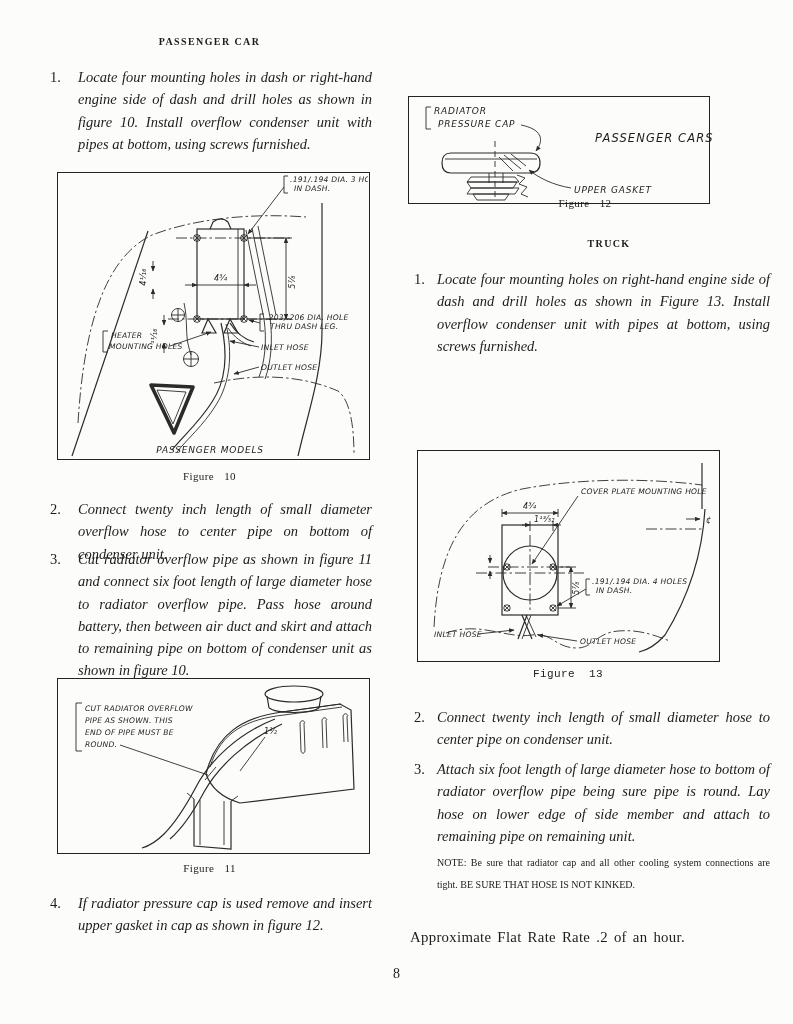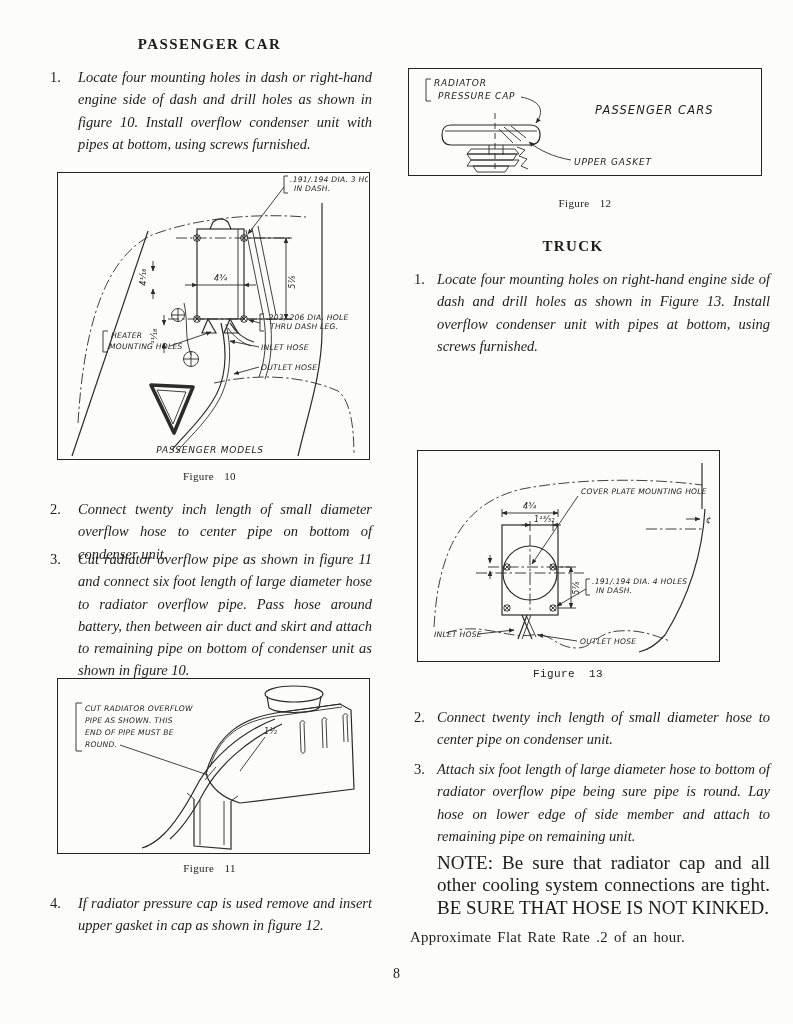--- a/index.html
+++ b/index.html
@@ -2,28 +2,28 @@
 <html><head>
 <meta charset="utf-8">
 <style>
   html,body{margin:0;padding:0;background:#9a9a9a;}
   .page{
     position:relative;width:793px;height:1024px;margin:0 auto;
     background:#fcfcfb;color:#1c1c1c;
     font-family:"Liberation Serif",serif;overflow:hidden;
   }
   .block{position:absolute;}
-  .heading{font-weight:bold;font-size:15px;letter-spacing:1.4px;text-align:center;}
+  .heading{font-weight:bold;font-size:10px;letter-spacing:1.4px;text-align:center;}
   .item{display:flex;font-size:14.5px;line-height:22.3px;}
   .item .num{flex:none;width:28px;font-weight:400;}
   .item .txt{flex:1;text-align:justify;font-style:italic;}
   .item.rt .num{width:23px;}
   .caption{font-size:11px;text-align:center;word-spacing:7px;letter-spacing:.4px;}
   .figframe{border:1.6px solid #232323;background:#fcfcfb;box-sizing:border-box;}
-  .note{font-size:19px;line-height:22.3px;text-align:justify;}
+  .note{font-size:10px;line-height:22.3px;text-align:justify;}
   .flatrate{font-size:14.8px;letter-spacing:.3px;word-spacing:2px;}
   .pagenum{left:0;right:0;text-align:center;font-size:14px;}
   svg{display:block;}
   .ln{stroke:#2b2b2b;stroke-width:1.2;fill:none;}
   .thin{stroke:#2b2b2b;stroke-width:.9;fill:none;}
   .thick{stroke:#2b2b2b;stroke-width:3.6;fill:none;stroke-linejoin:round;}
   .cl{stroke:#2b2b2b;stroke-width:.9;fill:none;stroke-dasharray:11 3 2.5 3;}
   .dash{stroke:#2b2b2b;stroke-width:.9;fill:none;stroke-dasharray:6 4;}
   .lbl{font-family:"DejaVu Sans",sans-serif;font-style:italic;font-size:7.6px;
        letter-spacing:.25px;fill:#1c1c1c;}
@@ -192,21 +192,21 @@
       <path class="thin" d="M 62,66 L 150,96"></path>
     </svg>
   </div>
   <div class="block caption" style="left:36px;top:862px;width:347px;">Figure 11</div>
 
   <div class="block item" style="left:50px;top:892px;width:322px;">
     <span class="num">4.</span>
     <span class="txt">If radiator pressure cap is used remove and insert upper gasket in cap as shown in figure 12.</span>
   </div>
 
-  <div class="block figframe" style="left:408px;top:68px;width:354px;height:108px;">
+  <div class="block figframe" style="left:408px;top:96px;width:302px;height:108px;">
     <svg width="351" height="105" viewBox="0 0 351 105">
       <defs>
         <marker id="m12" markerWidth="8" markerHeight="8" refX="5.5" refY="2.5" orient="auto">
           <path d="M0,0 L6,2.5 L0,5 Z" fill="#2b2b2b"></path>
         </marker>
       </defs>
 
       <path class="dash" d="M 86,44 L 86,103"></path>
 
       <path class="ln" d="M 42,56 Q 33,56 33,66 Q 33,76 42,76 L 120,76 Q 131,76 131,66 Q 131,56 121,56 Z"></path>
@@ -224,21 +224,21 @@
       <text class="lbl med" x="25" y="17">RADIATOR</text>
       <text class="lbl med" x="29" y="30">PRESSURE CAP</text>
       <path class="thin" d="M 112,28 C 132,32 136,42 127,54" marker-end="url(#m12)"></path>
       <text class="lbl big" x="186" y="45">PASSENGER CARS</text>
       <text class="lbl med" x="165" y="96">UPPER GASKET</text>
       <path class="thin" d="M 162,91 C 144,88 130,81 120,73" marker-end="url(#m12)"></path>
     </svg>
   </div>
   <div class="block caption" style="left:408px;top:197px;width:354px;">Figure 12</div>
 
-  <div class="block heading" style="left:392px;top:238px;width:362px;">TRUCK</div>
+  <div class="block heading" style="left:428px;top:238px;width:362px;">TRUCK</div>
 
   <div class="block item rt" style="left:414px;top:268px;width:356px;">
     <span class="num">1.</span>
     <span class="txt">Locate four mounting holes on right-hand engine side of dash and drill holes as shown in Figure 13.  Install overflow condenser unit with pipes at bottom, using screws furnished.</span>
   </div>
 
   <div class="block figframe" style="left:417px;top:450px;width:303px;height:212px;">
     <svg width="300" height="209" viewBox="0 0 300 209">
       <defs>
         <marker id="m13" markerWidth="8" markerHeight="8" refX="5.5" refY="2.5" orient="auto">

